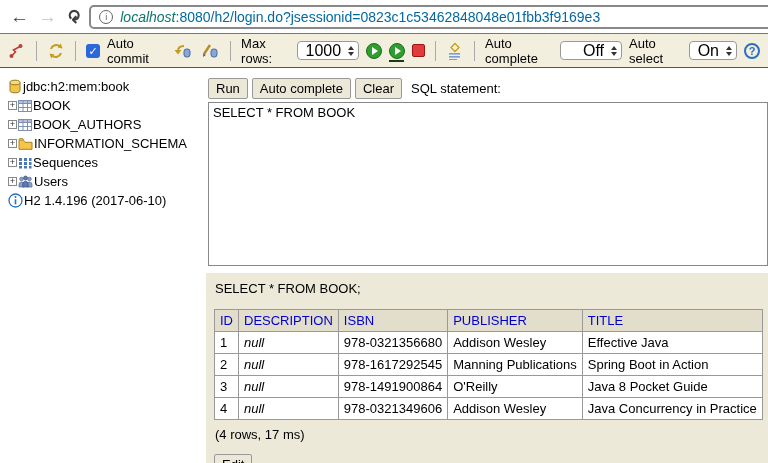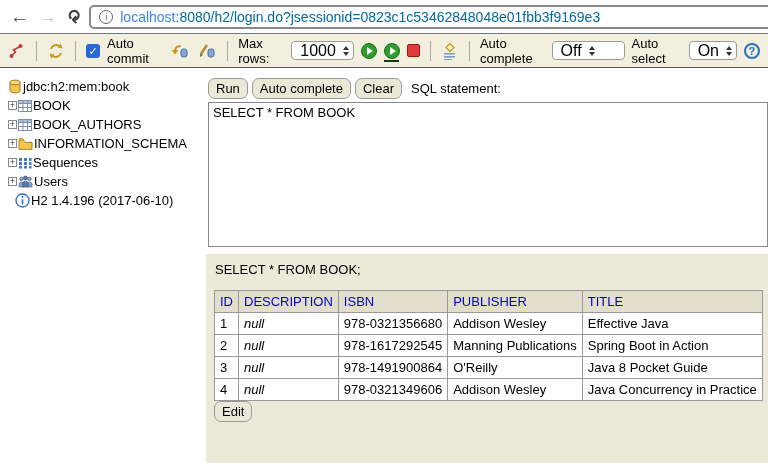--- a/index.html
+++ b/index.html
@@ -20,21 +20,21 @@
   .urlbar {
     flex:1; height:24px; margin-right:-8px; border:2px solid #888; border-radius:5px;
     display:flex; align-items:center; gap:7px; padding:0 8px; background:#fff;
   }
   .info-badge {
     width:14px; height:14px; border:1.5px solid #5f6368; border-radius:50%;
     display:flex; align-items:center; justify-content:center;
     font-size:9px; font-style:normal; color:#5f6368; flex:none;
   }
   .url-text { font-size:14px; white-space:nowrap; overflow:hidden; }
-  .url-host { color:#3b82f6; }
+  .url-host { color:#0f766e;font-style:italic; }
   .url-rest { color:#0369a1; }
 
   
   .toolbar {
     height:34px; display:flex; align-items:center; gap:7px;
     padding:0 8px; background:#f2efdf; border-bottom:1px solid #555; font-size:13px;
   }
   .tsep { width:1px; height:20px; background:#aaa; margin:0 3px; flex:none; }
   .ticon { flex:none; display:inline-flex; align-items:center; justify-content:center; cursor:pointer; }
   .checkbox {
@@ -65,33 +65,33 @@
 
   
   .content { position:absolute; top:69px; bottom:0; left:0; right:0; display:flex; background:#fff; }
   .sidebar { width:206px; flex:none; padding-top:8px; background:#fff; }
   .tree-row { height:19px; display:flex; align-items:center; gap:1px; padding-left:8px; font-size:13px; cursor:pointer; white-space:nowrap; }
   .plus-box {
     width:9px; height:9px; border:1px solid #888; background:#fff; flex:none;
     font-size:9px; line-height:7px; text-align:center; color:#333; cursor:pointer;
   }
   .tree-icon { flex:none; display:inline-flex; }
-  .version-row { padding-left:15px; cursor:default; }
+  .version-row { padding-left:8px; cursor:default; }
 
   .main { flex:1; display:flex; flex-direction:column; background:#fff; }
   .query-pane { padding:9px 3px 0 2px; }
   .btn-row { display:flex; gap:4px; align-items:center; }
   .btn {
-    background:#ece8d8; border:1px solid #999; border-radius:7px;
+    background:#ece8d8; border:1px solid #999; border-radius:2px;
     font-family:"Liberation Sans", sans-serif; font-size:13px; color:#000;
     padding:2px 7px; height:21px; cursor:pointer;
   }
   .sql-label { margin-left:5px; font-size:13px; }
   .sql-area {
-    display:block; width:100%; height:145px; margin-top:3px; resize:none;
+    display:block; width:100%; height:164px; margin-top:3px; resize:none;
     border:1px solid #888; padding:2px 4px; background:#fff;
     font-family:"Liberation Sans", sans-serif; font-size:13px; color:#000; outline:none;
   }
 
   .result-pane { flex:1; margin-top:7px; background:#ece9d8; padding:7px 8px; font-size:13px; overflow:hidden; }
   .echo { margin:1px 0 13px 1px; }
   table.result { border-collapse:collapse; font-size:13px; table-layout:fixed; }
   table.result th, table.result td { border:1px solid #999; padding:3px 5px; text-align:left; overflow:hidden; white-space:nowrap; }
   table.result th { background:#e2decb; color:#0000cc; font-weight:normal; }
   table.result td { background:#fff; }
@@ -171,21 +171,21 @@
     <span class="ticon">
       <svg width="18" height="18" viewBox="0 0 18 18">
         <polygon points="9,1.5 13,5.5 9,9.5 5,5.5" fill="#fdf3c9" stroke="#c69c1e" stroke-width="1.3"></polygon>
         <rect x="3" y="11" width="11" height="1.6" fill="#7a9cd4"></rect>
         <rect x="3" y="14" width="11" height="1.6" fill="#7a9cd4"></rect>
         <rect x="3" y="17" width="8" height="1" fill="#7a9cd4"></rect>
       </svg>
     </span>
     <span class="tsep"></span>
     <span>Auto complete</span>
-    <span class="select" style="width:73px; justify-content:flex-start;">
+    <span class="select" style="width:62px; justify-content:flex-end;">
       <span class="val">Off</span>
       <span class="stepper">
           <span class="step-up"></span>
           <span class="step-down"></span>
         </span>
     </span>
     <span>Auto select</span>
     <span class="select">
       <span class="val">On</span>
       <span class="stepper">
@@ -356,18 +356,19 @@
             <tr>
               <td>4</td>
               <td class="null-val">null</td>
               <td>978-0321349606</td>
               <td>Addison Wesley</td>
               <td>Java Concurrency in Practice</td>
             </tr>
           </tbody>
         </table>
 
+        <div class="status-line">(4 rows, 17 ms)</div>
         <button class="btn">Edit</button>
       </div>
 
     </div>
   </div>
 </div>
 
 </body></html>

